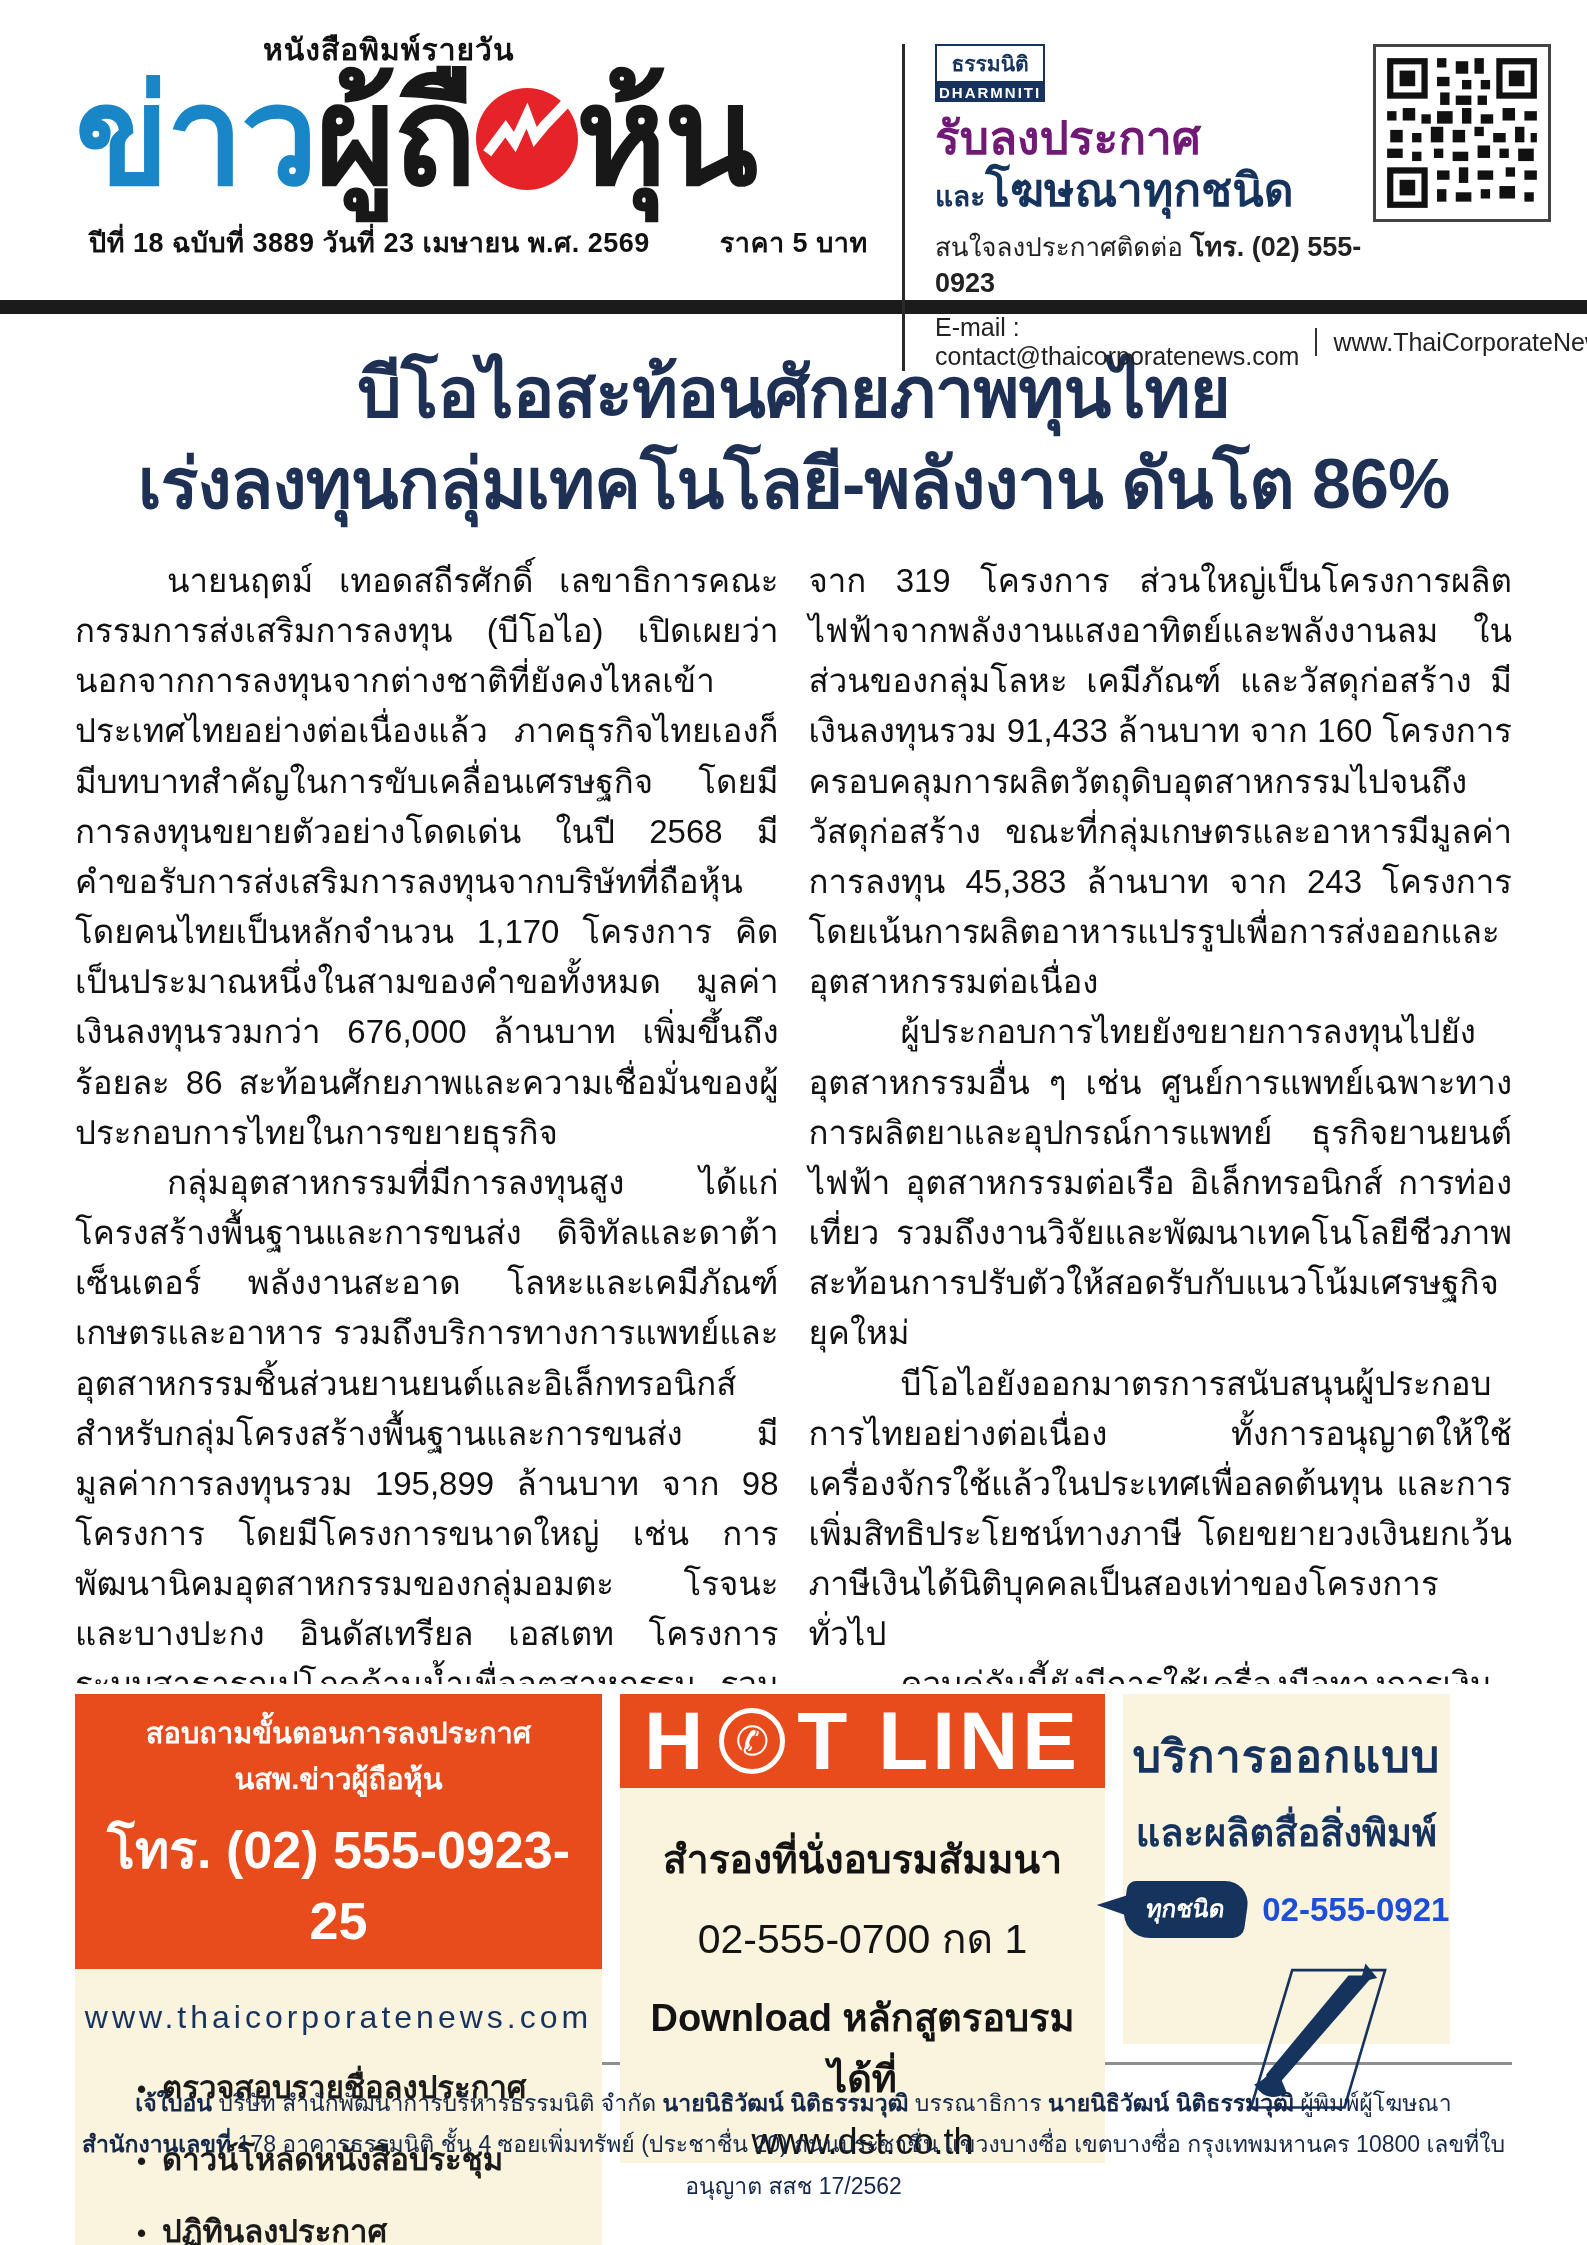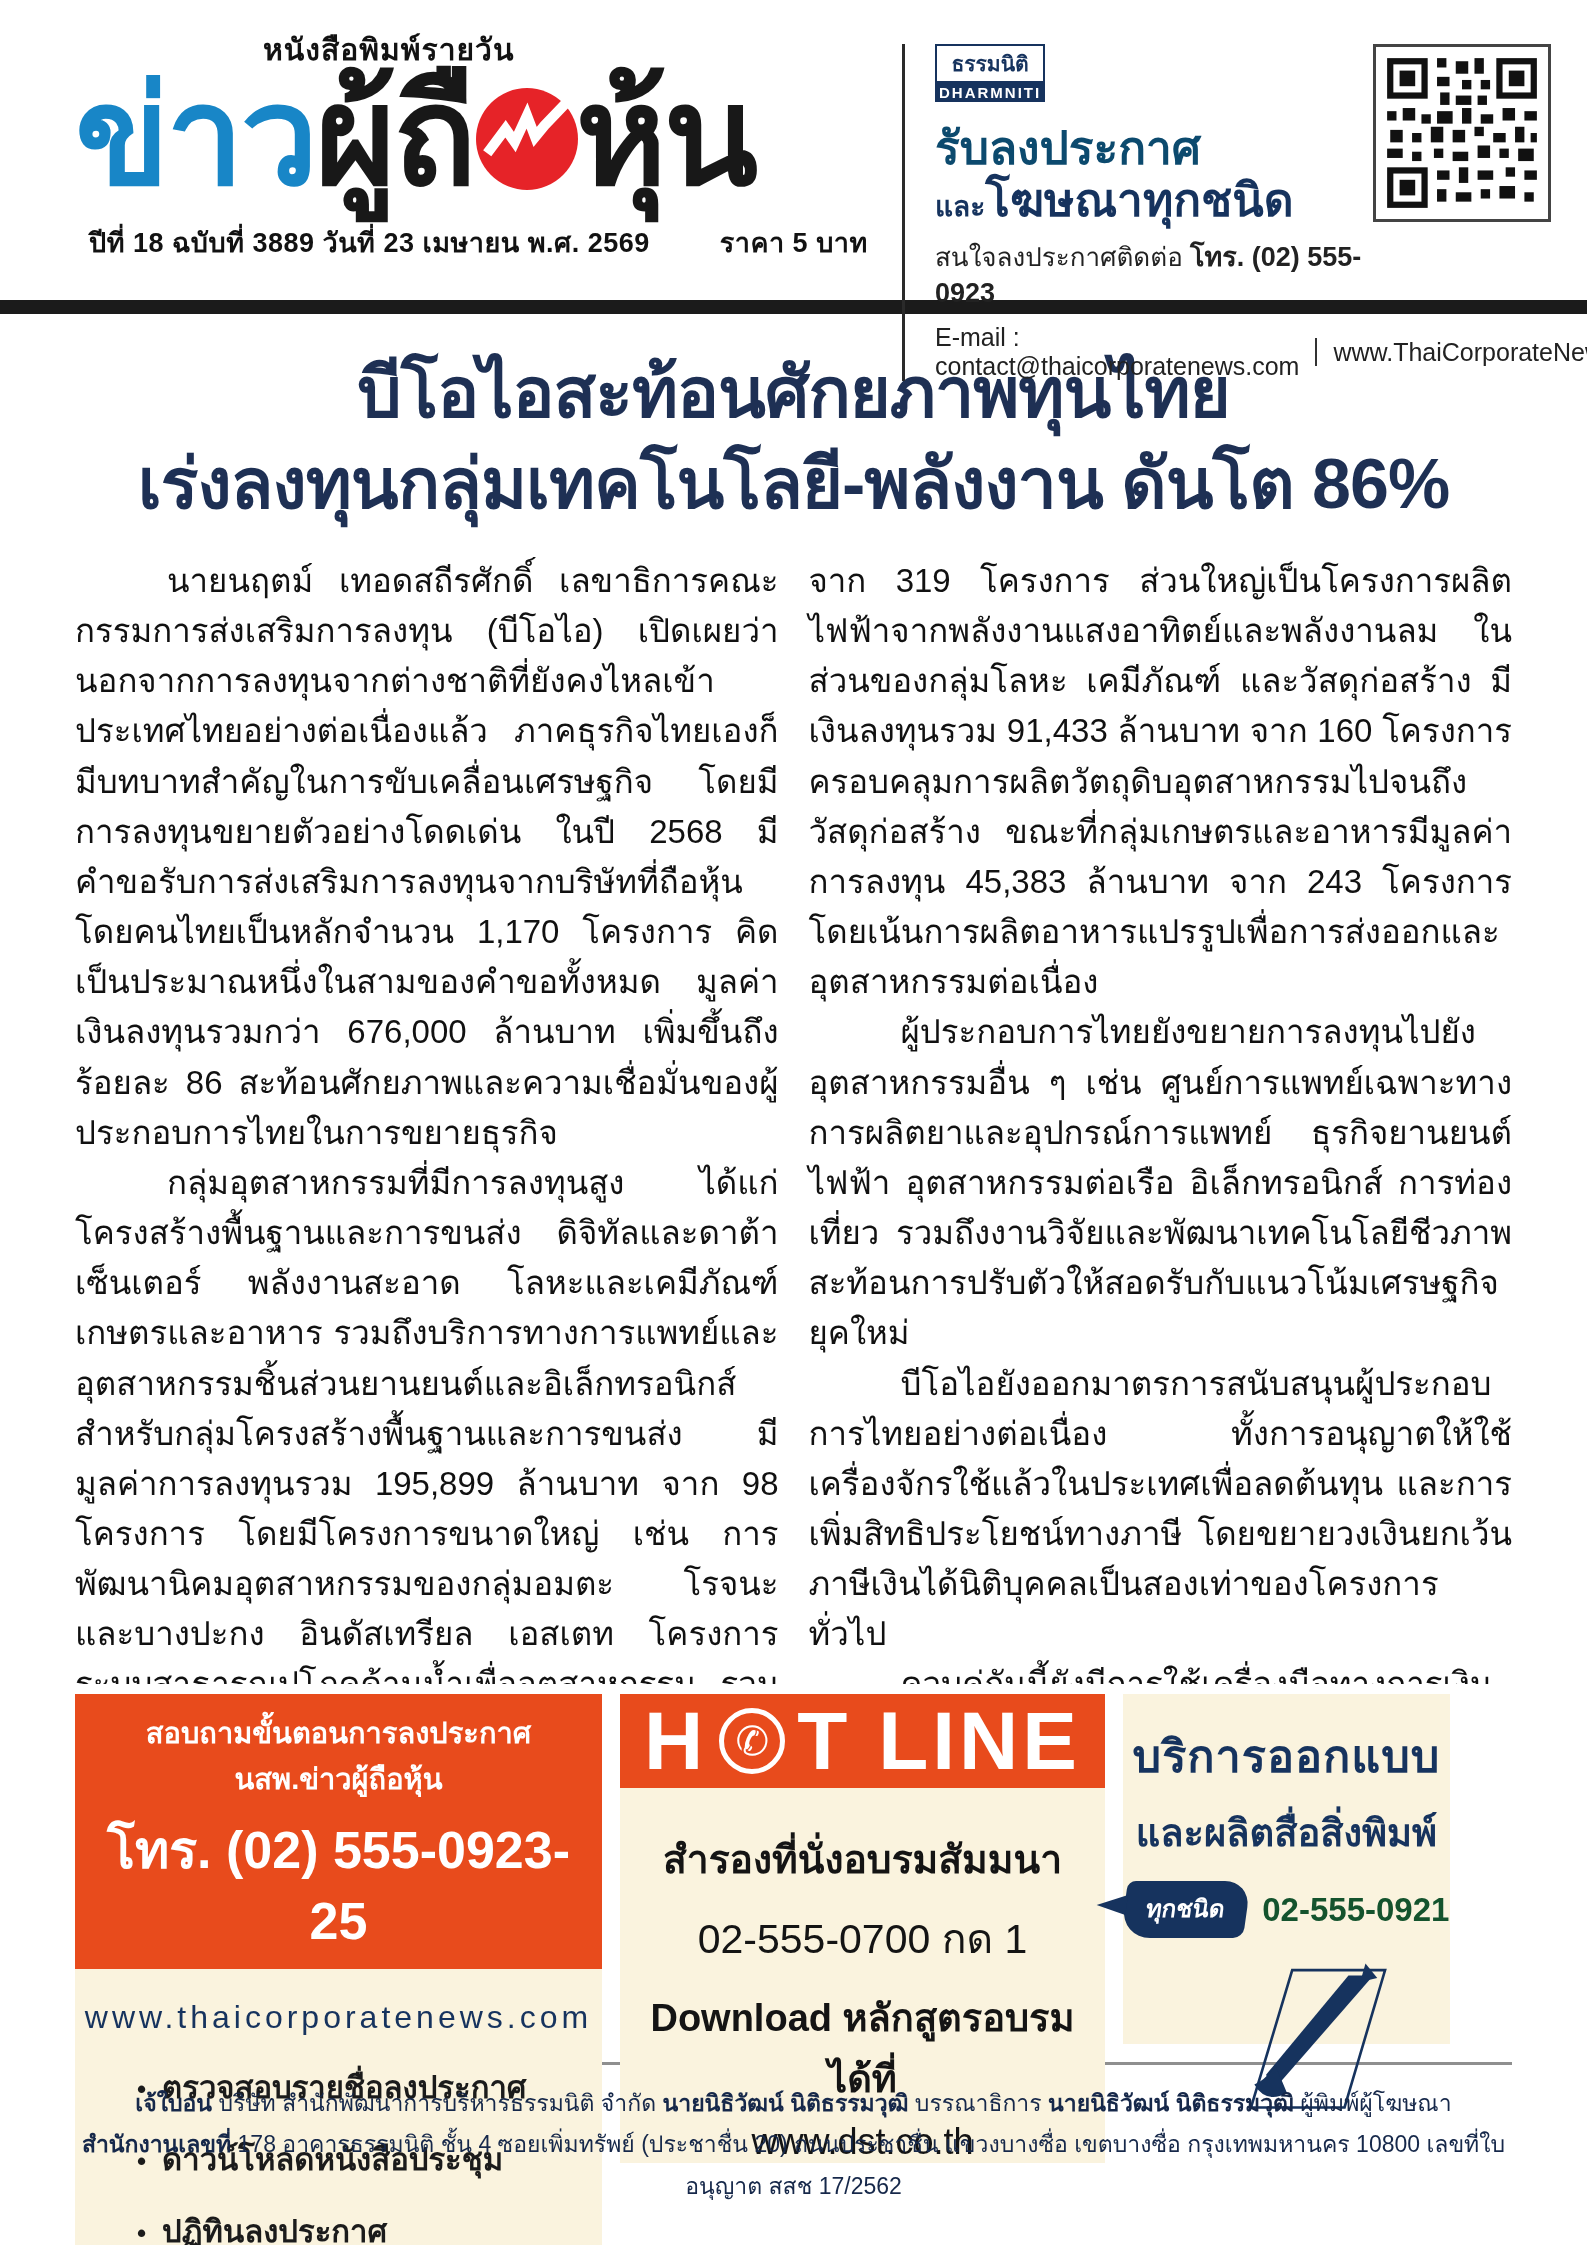--- a/index.html
+++ b/index.html
@@ -22,21 +22,21 @@
   .header-right {
     position:absolute; left:902px; top:44px; right:36px;
     border-left:3px solid #2a2a2a; padding-left:30px; min-height:248px;
   }
   .hr-top { display:flex; justify-content:space-between; }
   .dn-logo { display:inline-block; }
   .dn-logo .dn-thai  { display:block; border:2px solid #16335E; color:#16335E; font-size:21px;
                        font-weight:700; padding:1px 12px; text-align:center; }
   .dn-logo .dn-latin { display:block; background:#16335E; color:#fff; font-size:15px; font-weight:700;
                        letter-spacing:2px; text-align:center; padding:1px 4px; }
-  .hr-line1 { font-size:46px; font-weight:800; color:#0c4a6e; margin-top:20px; line-height:1.15; }
+  .hr-line1 { font-size:46px; font-weight:800; color:#701a75; margin-top:10px; line-height:1.15; }
   .hr-line2 { font-size:46px; font-weight:800; color:#16335E; line-height:1.1; }
   .hr-line2 .small { font-size:28px; font-weight:700; }
   .hr-contact { font-size:26px; color:#222; margin-top:10px; }
   .hr-contact b { font-size:27px; }
   .qr { width:178px; height:178px; border:3px solid #444; background:#fff; padding:8px; flex:0 0 auto; }
   .hr-email { font-size:25px; color:#222; margin-top:14px; display:flex; align-items:center; }
   .vbar { display:inline-block; width:0; height:28px; border-left:2px solid #333; margin:0 16px; }
   .black-rule { height:14px; background:#1b1b1b; width:100%; }
   
   .headline { text-align:center; color:#1E3054; font-weight:800; margin-top:34px; }
@@ -72,21 +72,21 @@
   .ad2-l3 { font-size:38px; font-weight:700; margin-top:16px; }
   .ad2-l4 { font-size:36px; margin-top:12px; }
   .ad3 { width:327px; text-align:center; padding-top:26px; }
   .ad3-l1 { font-size:45px; font-weight:800; color:#16335E; letter-spacing:1px; }
   .ad3-l2 { font-size:38px; font-weight:800; color:#16335E; margin-top:10px; }
   .ad3-row { display:flex; align-items:center; justify-content:center; gap:16px; margin-top:18px; }
   .brush { position:relative; background:#16335E; color:#fff; font-size:24px; font-weight:700;
            padding:8px 22px 10px; border-radius:8px 26px 10px 30px; transform:skewX(-8deg); }
   .brush::before { content:""; position:absolute; left:-28px; top:14px; border-style:solid;
                    border-width:10px 30px 10px 0; border-color:transparent #16335E transparent transparent; }
-  .ad3-phone { font-size:33px; color:#14532d; font-weight:700; }
+  .ad3-phone { font-size:33px; color:#1d4ed8; font-weight:700; }
   .ad3-logo { margin-top:6px; }
   
   .footer { margin:18px 75px 0; border-top:3px solid #8f8f8f; padding-top:18px;
             text-align:center; color:#16284A; }
   .footer .f-line { font-size:23px; line-height:1.8; }
 </style>
 </head>
 <body>
 
 <div class="page">

